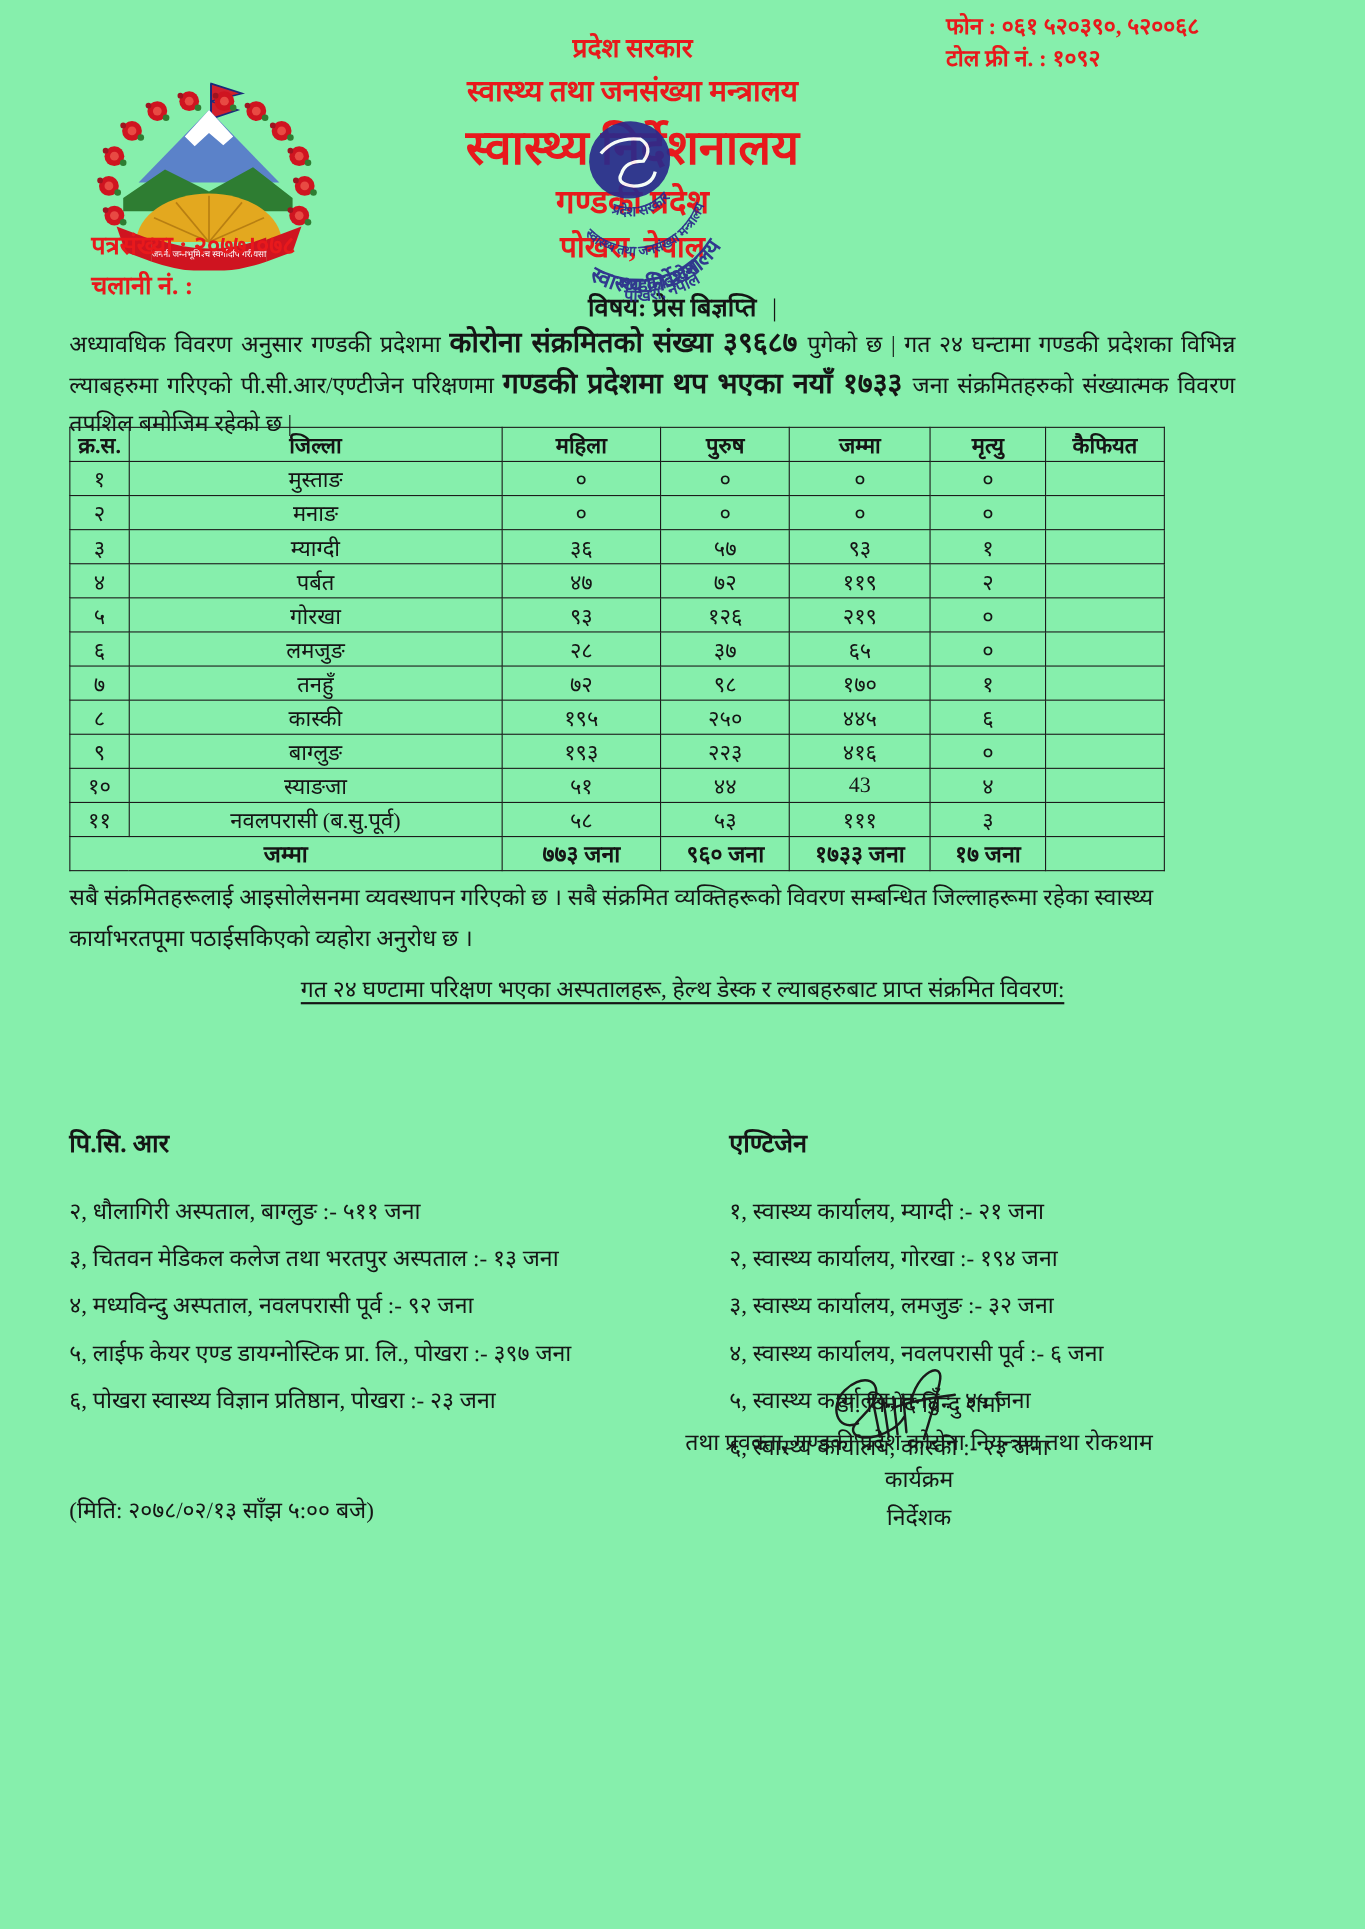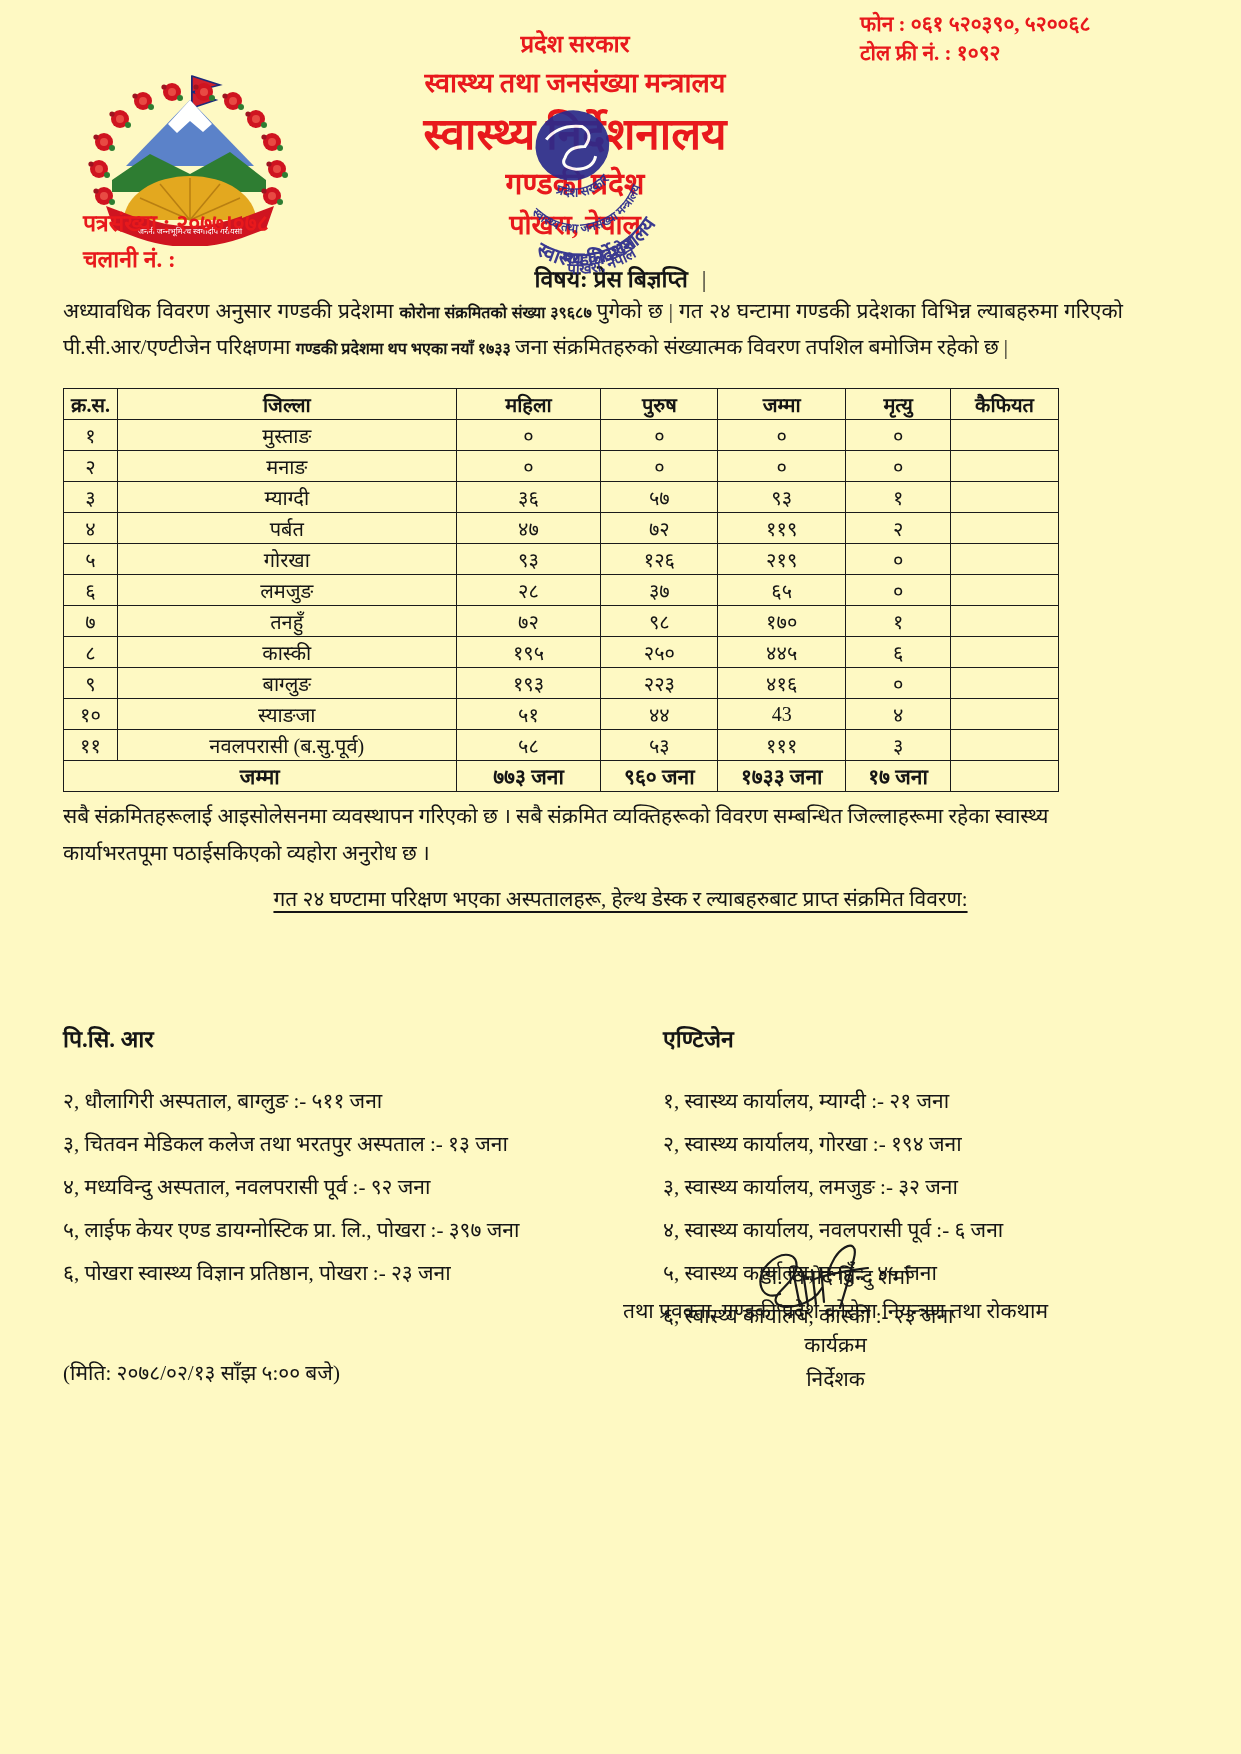--- a/index.html
+++ b/index.html
@@ -1,38 +1,38 @@
 <!DOCTYPE html>
 <html><head>
 <meta charset="utf-8">
 <style>
   * { box-sizing: border-box; }
   body { margin:0; background:#888; }
   .page {
     position:relative; width:1241px; height:1754px; margin:0 auto;
-    background:#fef9c3; overflow:hidden;
+    background:#86efac; overflow:hidden;
     font-family:"Liberation Serif","DejaVu Serif",serif;
     color:#151515;
   }
   .red { color:#e8191c; }
   .abs { position:absolute; }
   .contact { left:860px; top:10px; font-size:21px; font-weight:bold; line-height:29px; white-space:nowrap; }
   .head-center { left:320px; top:26px; width:510px; text-align:center; font-weight:bold; }
   .head-l1 { font-size:24px; }
   .head-l2 { font-size:27px; margin-top:4px; }
   .head-l3 { font-size:44px; margin-top:2px; }
   .head-l4 { font-size:30px; margin-top:0px; }
   .head-l5 { font-size:27px; margin-top:2px; }
   .logo { left:68px; top:68px; width:244px; height:178px; }
   .stamp { left:448px; top:92px; width:272px; height:210px; opacity:.92; z-index:3; }
   .refs { left:63px; top:206px; font-size:23px; font-weight:bold; line-height:36px;margin-left:20px; }
   .subject { left:0; top:262px; width:100%; text-align:center; font-size:23px; font-weight:bold; }
   .subject .bar { font-weight:normal; padding-left:14px; }
   .intro { left:63px; top:294px; width:1060px; font-size:21px; line-height:35px; text-align:justify; }
-  .intro b { font-size:16px; }
+  .intro b { font-size:26px; }
   table.main { position:absolute; left:63px; top:388px; width:996px; border-collapse:collapse; }
   table.main th, table.main td {
     border:1.6px solid #1b1b1b; height:31px; padding:0 4px;
     font-size:20px; text-align:center; font-weight:normal; vertical-align:middle;
   }
   table.main th { font-weight:bold; }
   table.main tr.total td { font-weight:bold; font-size:21px; }
   .after-table { left:63px; top:798px; width:1005px; font-size:21px; line-height:37px; text-align:left; }
   .section-heading { left:0; top:884px; width:100%; text-align:center; font-size:21px; font-weight:normal; }
   .section-heading span { text-decoration:underline; text-underline-offset:5px; }

